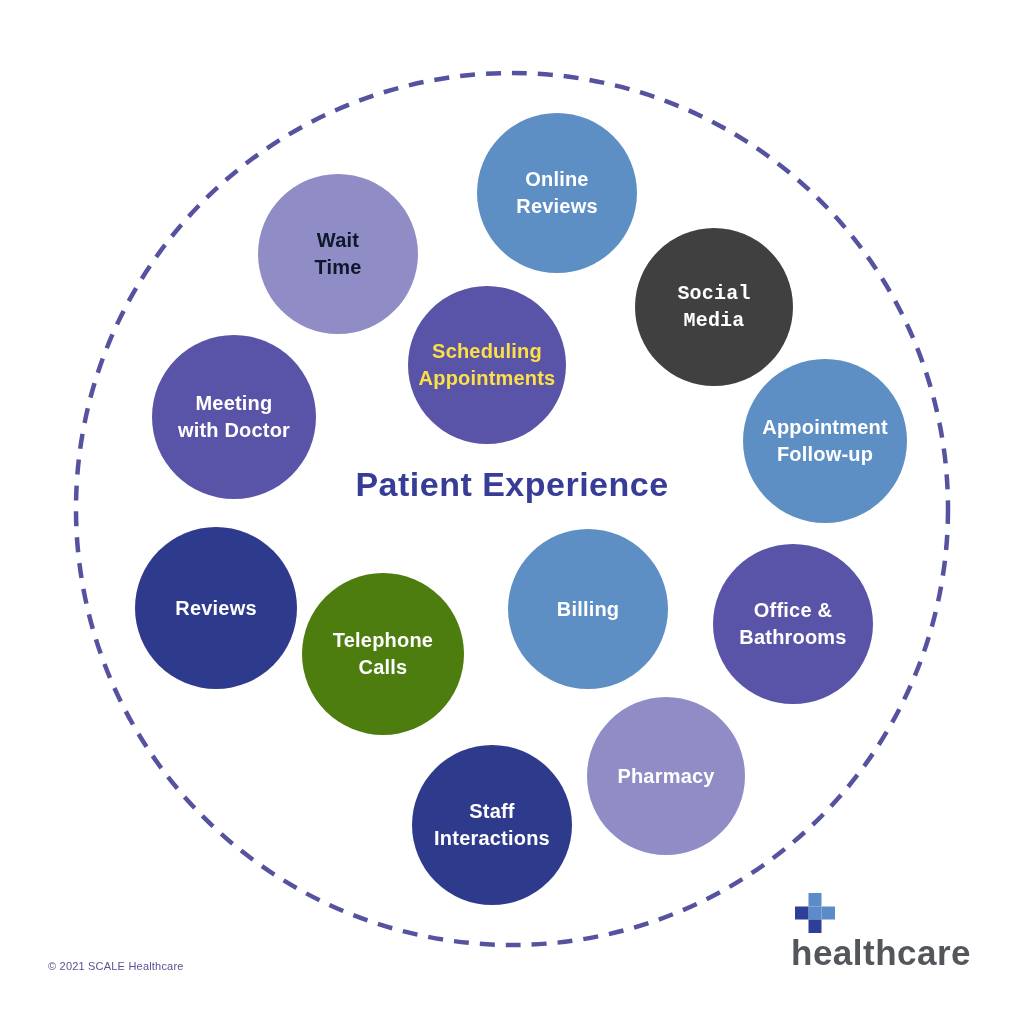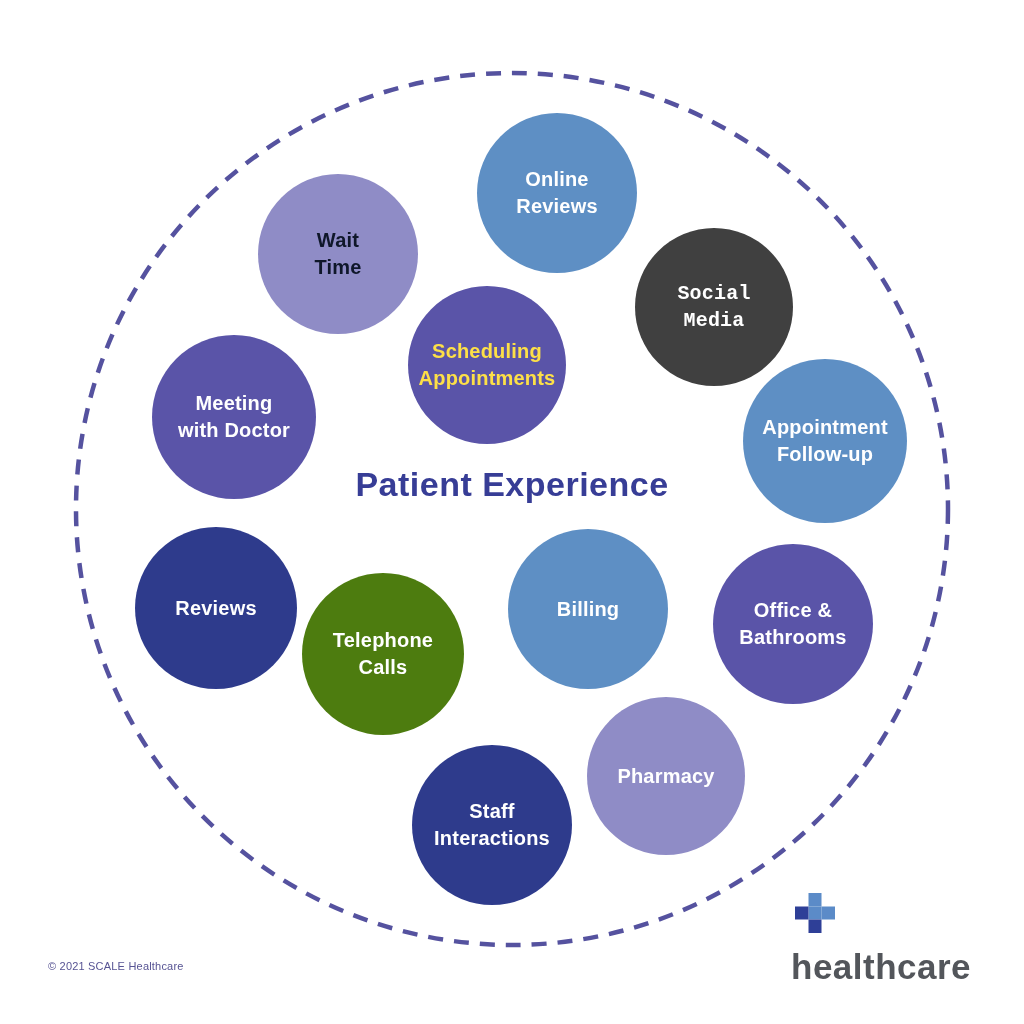--- a/index.html
+++ b/index.html
@@ -66,21 +66,21 @@
   }
   .logo-plus {
     margin-left: 4px;
     margin-top: -4px;
   }
   .logo-word2 {
     font-size: 35px;
     font-weight: 700;
     letter-spacing: 0.5px;
     line-height: 1;
-    margin-top: 16px;
+    margin-top: 2px;
   }
   .copyright {
     position: absolute;
     left: 48px;
     top: 960px;
     font-size: 11px;
     letter-spacing: 0.2px;
   }
 </style>
 </head>

